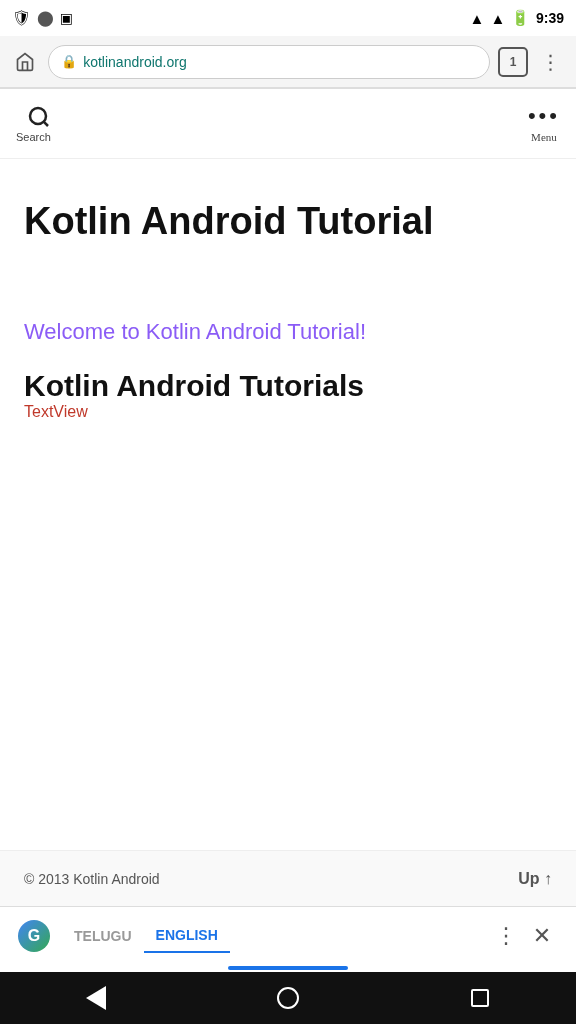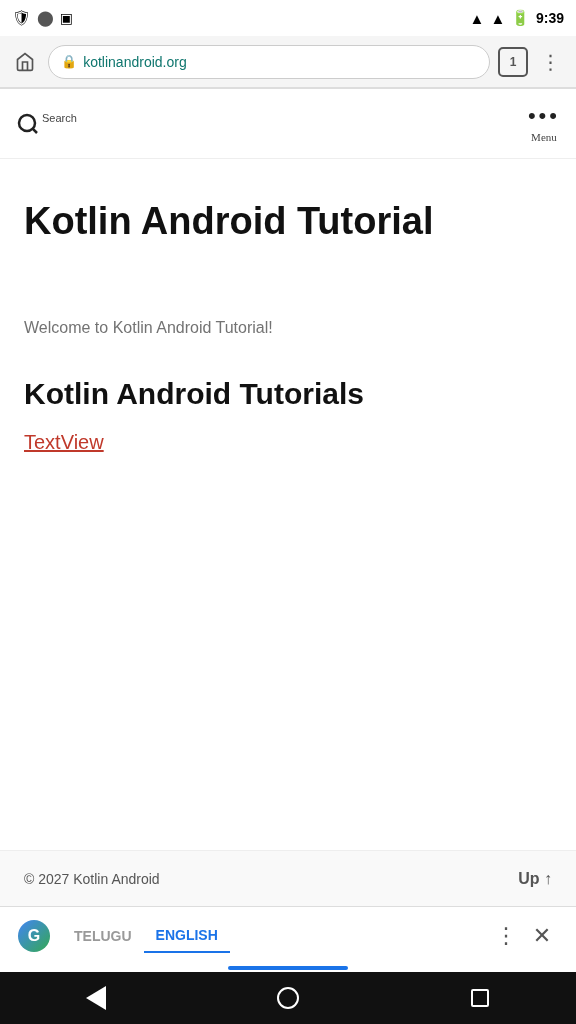--- a/index.html
+++ b/index.html
@@ -127,22 +127,22 @@
       display: flex;
       align-items: center;
       justify-content: space-between;
       padding: 0 16px;
       border-bottom: 1px solid #eee;
       flex-shrink: 0;
     }
 
     .search-btn {
       display: flex;
-      flex-direction: row;
-      align-items: flex-start;
+      flex-direction: column;
+      align-items: flex-end;
       cursor: pointer;
       gap: 2px;
     }
 
     .search-label {
       font-size: 11px;
       color: #444;
     }
 
     .site-title {
@@ -182,36 +182,34 @@
 
     .page-title {
       font-size: 38px;
       font-weight: 900;
       color: #111;
       line-height: 1.2;
       margin-bottom: 74px;
     }
 
     .welcome-text {
-      font-size: 16px;
-      color: #737373;
-      margin-bottom: 40px;
+      font-size: 22px;
+      color: #8b5cf6;
+      margin-bottom: 24px;
     }
 
     .section-title {
       font-size: 30px;
       font-weight: 800;
       color: #111;
-      margin-bottom: 20px;
     }
 
     .textview-link {
-      font-size: 20px;
+      font-size: 16px;
       color: #c0392b;
-      text-decoration: underline;
       cursor: pointer;
     }
 
     
     .site-footer {
       height: 56px;
       background: #f9f9f9;
       border-top: 1px solid #eee;
       display: flex;
       align-items: center;
@@ -421,21 +419,21 @@
 </div>
 
 <div class="main-content">
   <h1 class="page-title">Kotlin Android Tutorial</h1>
   <p class="welcome-text">Welcome to Kotlin Android Tutorial!</p>
   <h2 class="section-title">Kotlin Android Tutorials</h2>
   <a class="textview-link">TextView</a>
 </div>
 
 <div class="site-footer">
-  <span class="copyright">© 2027 Kotlin Android</span>
+  <span class="copyright">© 2013 Kotlin Android</span>
   <div class="up-btn">
     <span>Up ↑</span>
   </div>
 </div>
 
 <div class="translation-bar">
   <div class="translate-logo">
     <div class="translate-logo-inner">G</div>
   </div>
   <button class="lang-btn inactive">TELUGU</button>

